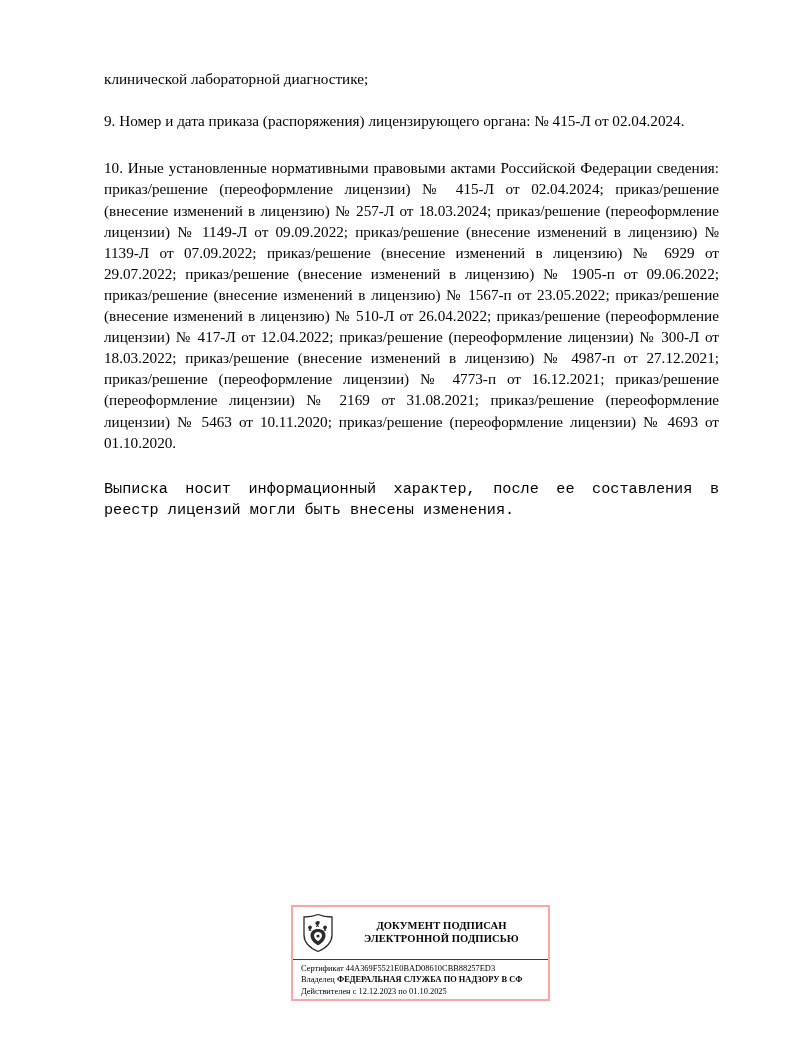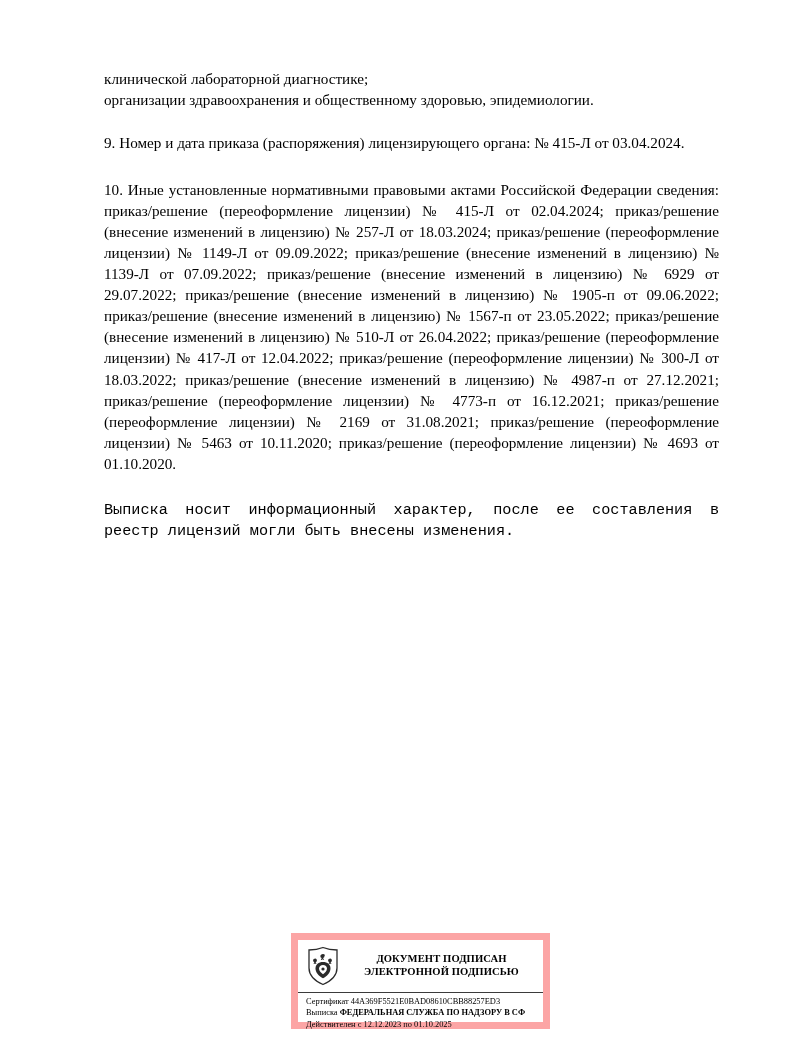--- a/index.html
+++ b/index.html
@@ -48,24 +48,24 @@
   }
   .block-note {
     margin-top: 22px;
     max-width: 648px;
     font-family: Liberation Mono, monospace;
   }
   
   .stamp {
     position: absolute;
     left: 291px;
-    top: 933px;
+    top: 905px;
     width: 259px;
     height: 96px;
-    border: 7px solid #fca5a5;
+    border: 2px solid #fca5a5;
     box-sizing: border-box;
     background: #ffffff;
     font-family: "Liberation Serif", serif;
   }
   .stamp-top {
     display: flex;
     align-items: center;
     height: 52px;
     padding: 0 6px 0 8px;
     box-sizing: border-box;
@@ -105,24 +105,23 @@
     font-weight: normal;
   }
 </style>
 </head>
 <body>
 
 <div class="page">
 
   <div class="lead-lines">
     <div>клинической лабораторной диагностике;</div>
-    <div>организации здравоохранения и общественному здоровью, эпидемиологии.</div>
   </div>
 
-  <p class="para block-9">9. Номер и дата приказа (распоряжения) лицензирующего органа: № 415-Л от 03.04.2024.</p>
+  <p class="para block-9">9. Номер и дата приказа (распоряжения) лицензирующего органа: № 415-Л от 02.04.2024.</p>
 
   <p class="para block-10">10. Иные установленные нормативными правовыми актами Российской Федерации сведения: приказ/решение (переоформление лицензии) № 415-Л от 02.04.2024; приказ/решение (внесение изменений в лицензию) № 257-Л от 18.03.2024; приказ/решение (переоформление лицензии) № 1149-Л от 09.09.2022; приказ/решение (внесение изменений в лицензию) № 1139-Л от 07.09.2022; приказ/решение (внесение изменений в лицензию) № 6929 от 29.07.2022; приказ/решение (внесение изменений в лицензию) № 1905-п от 09.06.2022; приказ/решение (внесение изменений в лицензию) № 1567-п от 23.05.2022; приказ/решение (внесение изменений в лицензию) № 510-Л от 26.04.2022; приказ/решение (переоформление лицензии) № 417-Л от 12.04.2022; приказ/решение (переоформление лицензии) № 300-Л от 18.03.2022; приказ/решение (внесение изменений в лицензию) № 4987-п от 27.12.2021; приказ/решение (переоформление лицензии) № 4773-п от 16.12.2021; приказ/решение (переоформление лицензии) № 2169 от 31.08.2021; приказ/решение (переоформление лицензии) № 5463 от 10.11.2020; приказ/решение (переоформление лицензии) № 4693 от 01.10.2020.</p>
 
   <p class="para block-note">Выписка носит информационный характер, после ее составления в реестр лицензий могли быть внесены изменения.</p>
 
 </div>
 
 <div class="stamp">
   <div class="stamp-top">
     <svg class="stamp-emblem" viewBox="0 0 34 40">
@@ -139,21 +138,21 @@
       <div>ЭЛЕКТРОННОЙ ПОДПИСЬЮ</div>
     </div>
   </div>
   <div class="stamp-sep"></div>
   <div class="stamp-rows">
     <div class="stamp-row">
       <span class="lbl">Сертификат</span>
       <span>44A369F5521E0BAD08610CBB88257ED3</span>
     </div>
     <div class="stamp-row bold">
-      <span class="lbl">Выписка</span>
+      <span class="lbl">Владелец</span>
       <span>ФЕДЕРАЛЬНАЯ СЛУЖБА ПО НАДЗОРУ В СФ</span>
     </div>
     <div class="stamp-row">
       <span class="lbl">Действителен с</span>
       <span>12.12.2023</span>
       <span>по</span>
       <span>01.10.2025</span>
     </div>
   </div>
 </div>

